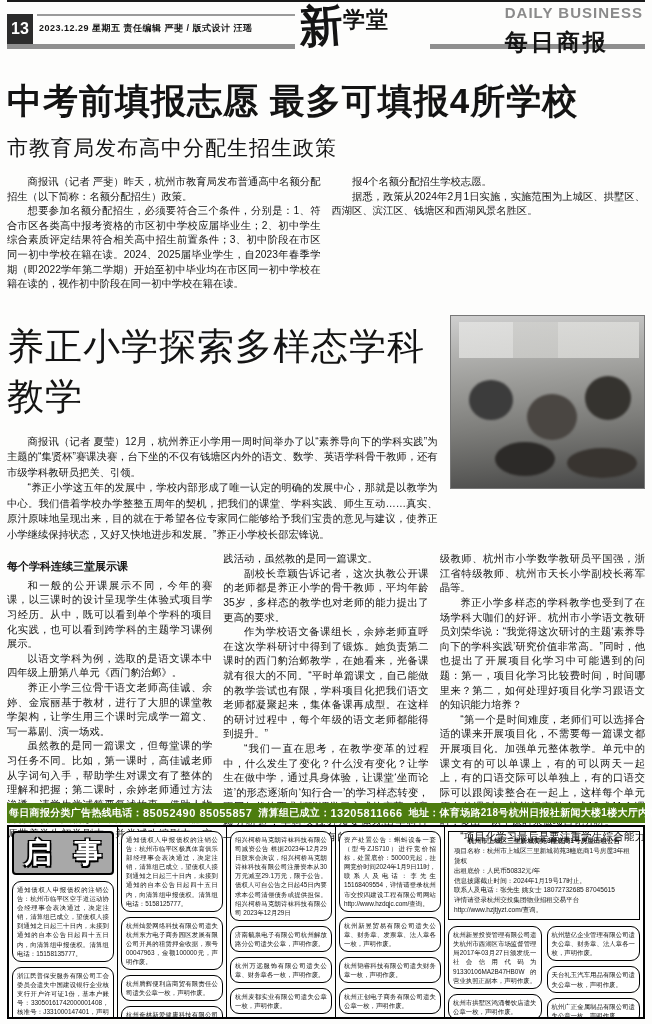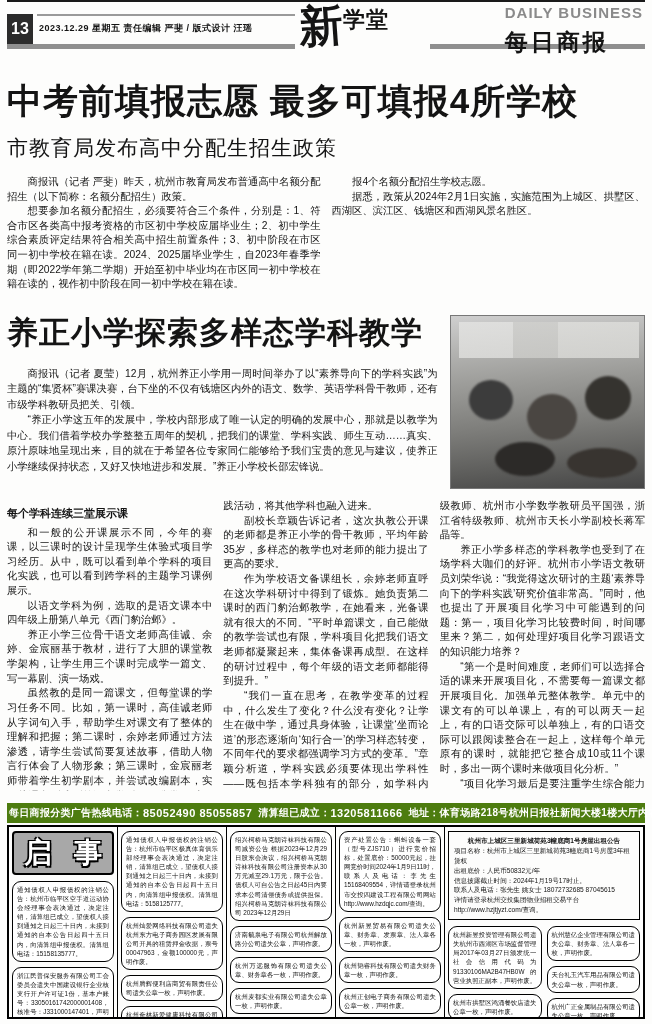--- a/index.html
+++ b/index.html
@@ -33,21 +33,21 @@
   .a1-head { font-size:35px; font-weight:900; letter-spacing:1px; margin-top:16px; }
   .a1-sub { font-size:21px; font-weight:500; margin-top:9px; letter-spacing:1px; }
   .cols { display:flex; gap:11px; margin-top:13px; }
   .col { flex:1 1 0; font-size:10.3px; line-height:1.42; text-align:justify; overflow:hidden; }
   .col p { text-indent:2em; }
 
   
   .a2 { position:absolute; left:7px; right:7px; top:310px; height:490px; }
   .a2-top { display:flex; gap:12px; }
   .a2-left { width:432px; }
-  .a2-head { font-size:31px; font-weight:700; letter-spacing:1px; margin-top:2px; }
+  .a2-head { font-size:37px; font-weight:400; letter-spacing:1px; margin-top:12px; }
   .a2-intro { margin-top:12px; font-size:10.3px; line-height:1.5; text-align:justify; }
   .a2-intro p { text-indent:2em; }
   .photo { width:196px; height:174px; margin-top:5px; border:1px solid #777; position:relative; overflow:hidden;
     background:linear-gradient(175deg,#cfcfcf 0%,#b5b5b3 18%,#9b9b98 38%,#7d7d7a 62%,#5c5c5a 85%,#454545 100%); }
   .photo .blob { position:absolute; border-radius:50%; filter:blur(1px); }
   .photo .b1 { width:44px; height:40px; left:18px; top:64px; background:#3c3c3c; }
   .photo .b2 { width:50px; height:46px; left:76px; top:78px; background:#4a4642; }
   .photo .b3 { width:46px; height:44px; left:134px; top:60px; background:#35332f; }
   .photo .b4 { width:60px; height:34px; left:44px; top:126px; background:#2c2a28; }
   .photo .b5 { width:70px; height:30px; left:116px; top:132px; background:#383430; }
@@ -133,21 +133,21 @@
     <div class="cols a2-cols">
       <div class="col">
         <div class="subhead">每个学科连续三堂展示课</div>
         <p>和一般的公开课展示不同，今年的赛课，以三课时的设计呈现学生体验式项目学习经历。从中，既可以看到单个学科的项目化实践，也可以看到跨学科的主题学习课例展示。</p>
         <p>以语文学科为例，选取的是语文课本中四年级上册第八单元《西门豹治邺》。</p>
         <p>养正小学三位骨干语文老师高佳诚、余婷、金宸丽基于教材，进行了大胆的课堂教学架构，让学生用三个课时完成学一篇文、写一幕剧、演一场戏。</p>
         <p>虽然教的是同一篇课文，但每堂课的学习任务不同。比如，第一课时，高佳诚老师从字词句入手，帮助学生对课文有了整体的理解和把握；第二课时，余婷老师通过方法渗透，请学生尝试简要复述故事，借助人物言行体会了人物形象；第三课时，金宸丽老师带着学生初学剧本，并尝试改编剧本，实现从课文到戏剧的语文学科项目化学习过程的实践尝试。</p>
 
       </div>
       <div class="col">
-        <p style="text-indent:0">践活动，将其他学科也融入进来。</p>
+        <p style="text-indent:0">践活动，虽然教的是同一篇课文。</p>
         <p>副校长章颖告诉记者，这次执教公开课的老师都是养正小学的骨干教师，平均年龄35岁，多样态的教学也对老师的能力提出了更高的要求。</p>
         <p>作为学校语文备课组长，余婷老师直呼在这次学科研讨中得到了锻炼。她负责第二课时的西门豹治邺教学，在她看来，光备课就有很大的不同。“平时单篇课文，自己能做的教学尝试也有限，学科项目化把我们语文老师都凝聚起来，集体备课再成型。在这样的研讨过程中，每个年级的语文老师都能得到提升。”</p>
         <p>“我们一直在思考，在教学变革的过程中，什么发生了变化？什么没有变化？让学生在做中学，通过具身体验，让课堂‘坐而论道’的形态逐渐向‘知行合一’的学习样态转变，不同年代的要求都强调学习方式的变革。”章颖分析道，学科实践必须要体现出学科性——既包括本学科独有的部分，如学科内容、学科核心概念、学科思想方法等，也包括在实践推进的过程中必定会突破本学科的边界，与其他学科的关联、跨学科共通的范式和概念等。学科实践进一步丰富了“探究”的内涵，是“自主、合作、探究”的迭代优化。</p>
 
       </div>
       <div class="col">
         <p style="text-indent:0">级教师、杭州市小学数学教研员平国强，浙江省特级教师、杭州市天长小学副校长蒋军晶等。</p>
         <p>养正小学多样态的学科教学也受到了在场学科大咖们的好评。杭州市小学语文教研员刘荣华说：“我觉得这次研讨的主题‘素养导向下的学科实践’研究价值非常高。”同时，他也提出了开展项目化学习中可能遇到的问题：第一，项目化学习比较费时间，时间哪里来？第二，如何处理好项目化学习跟语文的知识能力培养？</p>
         <p>“第一个是时间难度，老师们可以选择合适的课来开展项目化，不需要每一篇课文都开展项目化。加强单元整体教学。单元中的课文有的可以单课上，有的可以两天一起上，有的口语交际可以单独上，有的口语交际可以跟阅读整合在一起上，这样每个单元原有的课时，就能把它整合成10或11个课时，多出一两个课时来做项目化分析。”</p>
         <p>“项目化学习最后是要注重学生综合能力的培养，那么它必定会影响孩子语文知识的能力问题，也就是说老师们可能会关心到考试失败的问题。”</p>

